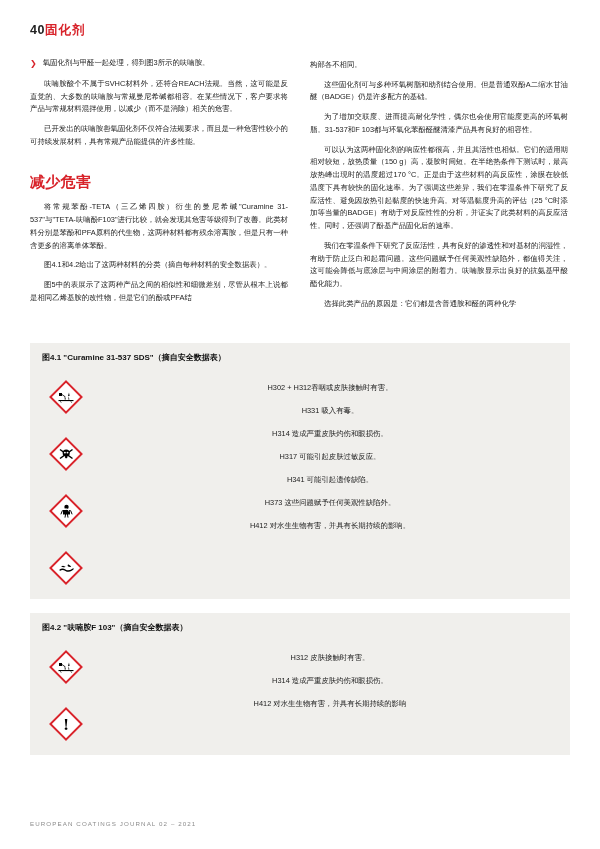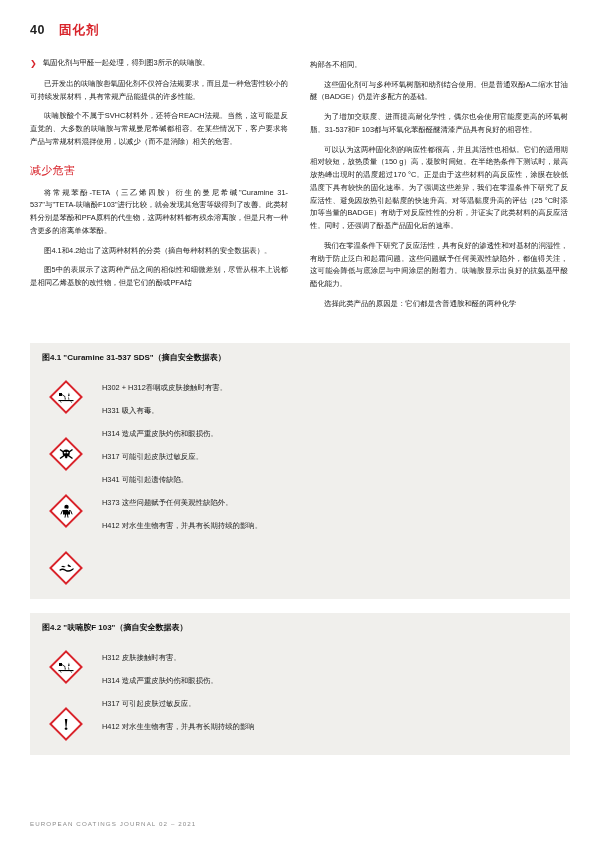--- a/index.html
+++ b/index.html
@@ -19,21 +19,20 @@
     width: 600px;
     height: 849px;
     position: relative;
     padding: 0;
   }
 
   
   .page-header {
     display: flex;
     align-items: baseline;
-    gap: 14px;
     padding: 22px 30px 0 30px;
   }
   .folio {
     font-size: 12.5px;
     font-weight: bold;
     color: #222;
     letter-spacing: 0.5px;
   }
   .section-title {
     font-size: 12.5px;
@@ -76,23 +75,23 @@
   }
   .bullet-text {
     flex: 1 1 auto;
     font-size: 7.4px;
     line-height: 1.72;
     text-align: justify;
   }
 
   .subhead {
     color: #d8232a;
-    font-weight: normal;
-    font-size: 11px;
-    margin: 12px 0 7px 0;
+    font-weight: bold;
+    font-size: 15px;
+    margin: 20px 0 7px 0;
     letter-spacing: 0.3px;
   }
 
   
   .figure {
     margin: 0 30px;
     background: #f0efec;
     position: relative;
   }
   .figure-caption {
@@ -112,20 +111,21 @@
     gap: 6px;
     padding-top: 2px;
     flex: 0 0 auto;
     width: 48px;
     align-items: center;
   }
   .hazard-lines {
     flex: 1 1 auto;
     display: flex;
     flex-direction: column;
+    align-items: center;
   }
   .hazard-line {
     font-size: 7.4px;
     line-height: 1.5;
     color: #1a1a1a;
     height: 23px;
     display: flex;
     align-items: center;
   }
 
@@ -185,22 +185,22 @@
     <span class="section-title">固化剂</span>
   </div>
 
   <div class="columns">
 
     <div class="col">
       <div class="bullet-row">
         <span class="bullet-mark">❯</span>
         <span class="bullet-text">氧固化剂与甲醛一起处理，得到图3所示的呋喃胺。</span>
       </div>
+      <p>呋喃胺酸个不属于SVHC材料外，还符合REACH法规。当然，这可能是反直觉的、大多数的呋喃胺与常规曼尼希碱都相容。在某些情况下，客户要求将产品与常规材料混拌使用，以减少（而不是消除）相关的危害。</p>
       <p>已开发出的呋喃胺환氧固化剂不仅符合法规要求，而且是一种危害性较小的可持续发展材料，具有常规产品能提供的许多性能。</p>
-      <p>呋喃胺酸个不属于SVHC材料外，还符合REACH法规。当然，这可能是反直觉的、大多数的呋喃胺与常规曼尼希碱都相容。在某些情况下，客户要求将产品与常规材料混拌使用，以减少（而不是消除）相关的危害。</p>
       <div class="subhead">减少危害</div>
       <p>将常规苯酚-TETA（三乙烯四胺）衍生的曼尼希碱"Curamine 31-537"与"TETA-呋喃酚F103"进行比较，就会发现其危害等级得到了改善。此类材料分别是苯酚和PFA原料的代生物，这两种材料都有残余溶离胺，但是只有一种含更多的溶离单体苯酚。</p>
       <p>图4.1和4.2给出了这两种材料的分类（摘自每种材料的安全数据表）。</p>
       <p>图5中的表展示了这两种产品之间的相似性和细微差别，尽管从根本上说都是相同乙烯基胺的改性物，但是它们的酚或PFA结</p>
     </div>
 
     <div class="col">
       <p class="noindent">构部各不相同。</p>
       <p>这些固化剂可与多种环氧树脂和助剂结合使用。但是普通双酚A二缩水甘油醚（BADGE）仍是许多配方的基础。</p>
       <p>为了增加交联度、进而提高耐化学性，偶尔也会使用官能度更高的环氧树脂。31-537和F 103都与环氧化苯酚醛醚清漆产品具有良好的相容性。</p>
@@ -306,21 +306,20 @@
 
         <div class="ghs" style="margin-top:17px;">
           <div class="diamond"></div>
           <div class="glyph" style="font-size:17px; font-weight:bold; font-family:'Liberation Serif', serif;">!</div>
         </div>
 
       </div>
       <div class="hazard-lines">
         <div class="hazard-line">H312 皮肤接触时有害。</div>
         <div class="hazard-line">H314 造成严重皮肤灼伤和眼损伤。</div>
-        <div class="hazard-line">H317 可引起皮肤过敏反应。</div>
         <div class="hazard-line">H412 对水生生物有害，并具有长期持续的影响</div>
       </div>
     </div>
   </div>
 
   <div class="footer">EUROPEAN COATINGS JOURNAL 02 – 2021</div>
 
 </div>
 
 </body></html>

